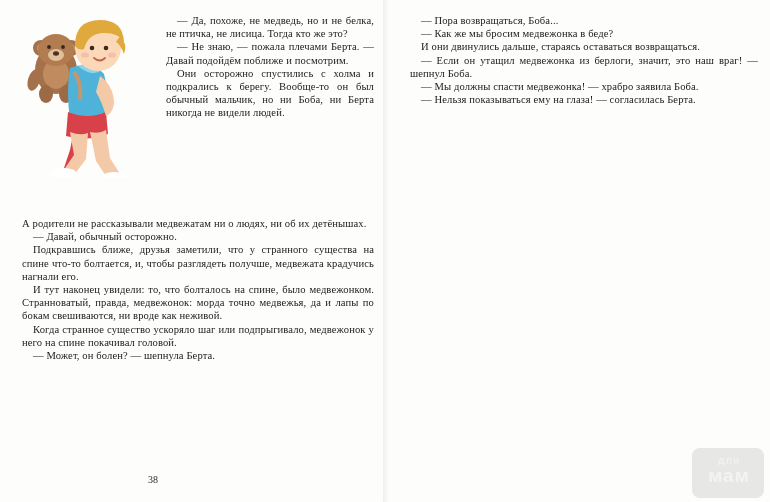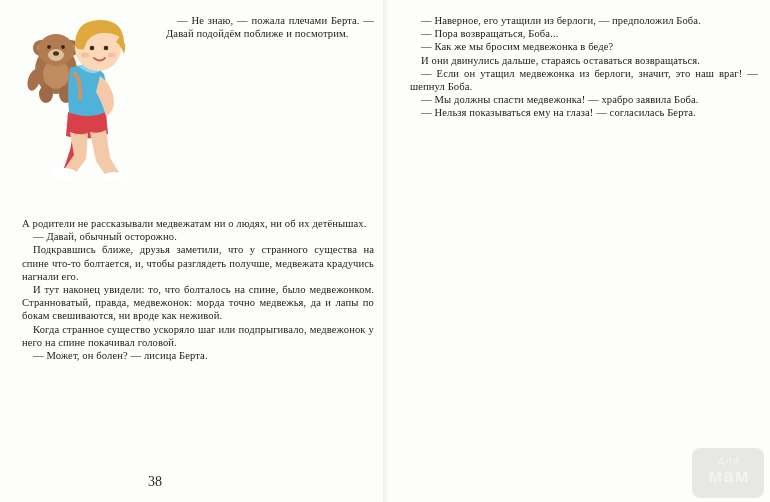--- a/index.html
+++ b/index.html
@@ -65,21 +65,21 @@
   #right-col {
     left: 22px;
     top: 14px;
     width: 348px;
   }
 
   .page-number {
     position: absolute;
     left: 148px;
     top: 474px;
-    font-size: 14px;
+    font-size: 10px;
     color: #2a2a2a;
     font-family: "Liberation Serif", serif;
   }
 
   
   .illus { position: absolute; pointer-events: none; }
   #illus-boy-cub { left: 8px; top: 8px; width: 152px; height: 170px; }
 
   .logo-dlya-mam {
     position: absolute;
@@ -161,39 +161,40 @@
           <path d="M86 50 q6 5 11 0" stroke="#c2604f" stroke-width="1.8" fill="none" stroke-linecap="round"></path>
           <ellipse cx="77" cy="47" rx="4" ry="2.6" fill="#f6b7a6" opacity="0.8"></ellipse>
           <ellipse cx="104" cy="47" rx="4" ry="2.6" fill="#f6b7a6" opacity="0.8"></ellipse>
 
           <path d="M66 64 q8 10 6 28" stroke="#c9956a" stroke-width="4" fill="none"></path>
         </g>
       </svg>
     </div>
 
     <div class="col" id="left-top-col">
+      <p class="p dash">— Да, похоже, не медведь, но и не белка, не птичка, не лисица. Тогда кто же это?</p>
       <p class="p dash">— Не знаю, — пожала плечами Берта. — Давай подойдём поближе и посмотрим.</p>
+      <p class="p ind">Они осторожно спустились с холма и подкрались к берегу. Вообще-то он был обычный мальчик, но ни Боба, ни Берта никогда не видели людей.</p>
     </div>
 
     <div class="col" id="left-full-col">
       <p class="p">А родители не рассказывали медвежатам ни о людях, ни об их детёнышах.</p>
       <p class="p dash">— Давай, обычный осторожно.</p>
       <p class="p ind">Подкравшись ближе, друзья заметили, что у странного существа на спине что-то болтается, и, чтобы разглядеть получше, медвежата крадучись нагнали его.</p>
       <p class="p ind">И тут наконец увидели: то, что болталось на спине, было медвежонком. Странноватый, правда, медвежонок: морда точно медвежья, да и лапы по бокам свешиваются, ни вроде как неживой.</p>
       <p class="p ind">Когда странное существо ускоряло шаг или подпрыгивало, медвежонок у него на спине покачивал головой.</p>
-      <p class="p dash">— Может, он болен? — лисица Берта.</p>
+      <p class="p dash">— Может, он болен? — шепнула Берта.</p>
     </div>
 
     <div class="page-number">38</div>
   </div>
 
   <div class="page page-right">
 
     <div class="col" id="right-col">
-      <p class="p dash">— Наверное, его утащили из берлоги, — предположил Боба.</p>
       <p class="p dash">— Пора возвращаться, Боба...</p>
       <p class="p dash">— Как же мы бросим медвежонка в беде?</p>
       <p class="p ind">И они двинулись дальше, стараясь оставаться возвращаться.</p>
       <p class="p dash">— Если он утащил медвежонка из берлоги, значит, это наш враг! — шепнул Боба.</p>
       <p class="p dash">— Мы должны спасти медвежонка! — храбро заявила Боба.</p>
       <p class="p dash">— Нельзя показываться ему на глаза! — согласилась Берта.</p>
     </div>
 
     <div class="logo-circle"></div>
     <div class="logo-dlya-mam">

